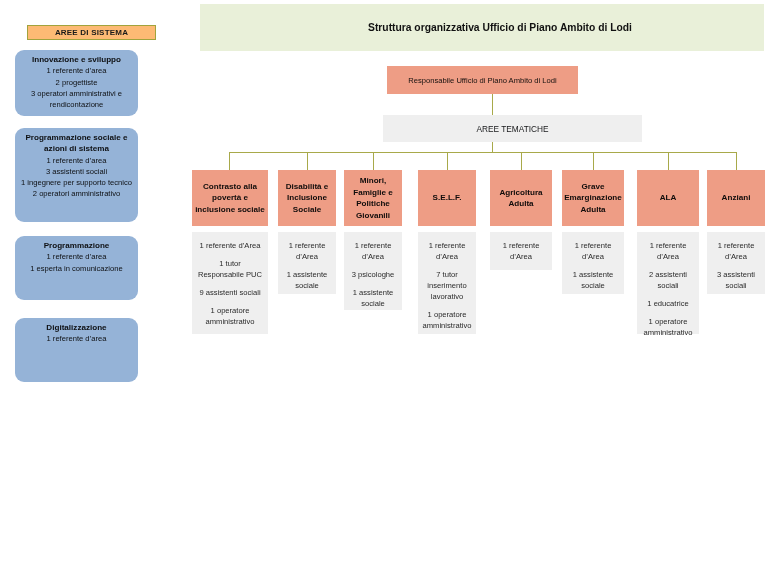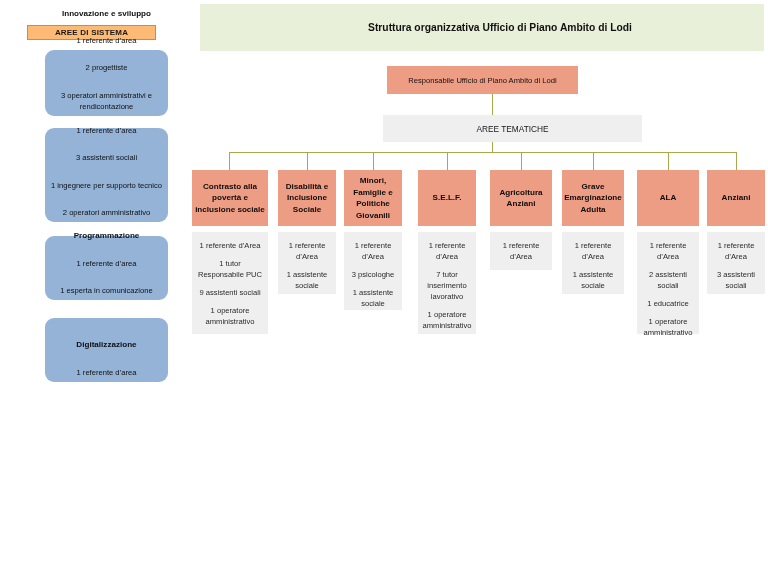--- a/index.html
+++ b/index.html
@@ -22,32 +22,31 @@
     width: 129px; height: 15px;
     background: #fdba74;
     border: 1px solid #A2A33C;
     display: flex; align-items: center; justify-content: center;
     font-size: 8px; font-weight: bold;
     letter-spacing: .2px;
     color: #1a1a1a;
   }
   .sys-box {
     position: absolute;
-    left: 45px;
+    left: 15px;
     width: 123px;
     background: #95B3D7;
     border-radius: 9px;
     display: flex; flex-direction: column;
-    align-items: center; justify-content: flex-end;
+    align-items: center; justify-content: flex-start;
     text-align: center;
     padding: 4px 5px;
     font-size: 7.6px;
     line-height: 11.2px;
     color: #0e1013;
-    gap: 16px;
   }
   .sys-box .sys-title {
     font-weight: bold;
     font-size: 8.1px;
     line-height: 11.4px;
     margin-bottom: 0px;
   }
   #sys-box-0 { top: 50px;  height: 66px; }
   #sys-box-1 { top: 128px; height: 94px; }
   #sys-box-2 { top: 236px; height: 64px; }
@@ -128,20 +127,21 @@
 <div id="sidebar-header">AREE DI SISTEMA</div>
 
 <div class="sys-box" id="sys-box-0">
   <div class="sys-title">Innovazione e sviluppo</div>
   <div>1 referente d’area</div>
   <div>2 progettiste</div>
   <div>3 operatori amministrativi e rendicontazione</div>
 </div>
 
 <div class="sys-box" id="sys-box-1">
+  <div class="sys-title">Programmazione sociale e azioni di sistema</div>
   <div>1 referente d’area</div>
   <div>3 assistenti sociali</div>
   <div>1 ingegnere per supporto tecnico</div>
   <div>2 operatori amministrativo</div>
 </div>
 
 <div class="sys-box" id="sys-box-2">
   <div class="sys-title">Programmazione</div>
   <div>1 referente d’area</div>
   <div>1 esperta in comunicazione</div>
@@ -203,21 +203,21 @@
 <div class="col" id="col-3" style="left: 418px; width: 58px;">
   <div class="col-head" style="height: 56px;">S.E.L.F.</div>
   <div class="col-body" style="height: 102px;">
     <div class="row">1 referente d’Area</div>
     <div class="row">7 tutor inserimento lavorativo</div>
     <div class="row">1 operatore amministrativo</div>
   </div>
 </div>
 
 <div class="col" id="col-4" style="left: 490px; width: 62px;">
-  <div class="col-head" style="height: 56px;">Agricoltura Anziani</div>
+  <div class="col-head" style="height: 56px;">Agricoltura Adulta</div>
   <div class="col-body" style="height: 38px;">
     <div class="row">1 referente d’Area</div>
   </div>
 </div>
 
 <div class="col" id="col-5" style="left: 562px; width: 62px;">
   <div class="col-head" style="height: 56px;">Grave Emarginazione Adulta</div>
   <div class="col-body" style="height: 62px;">
     <div class="row">1 referente d’Area</div>
     <div class="row">1 assistente sociale</div>

